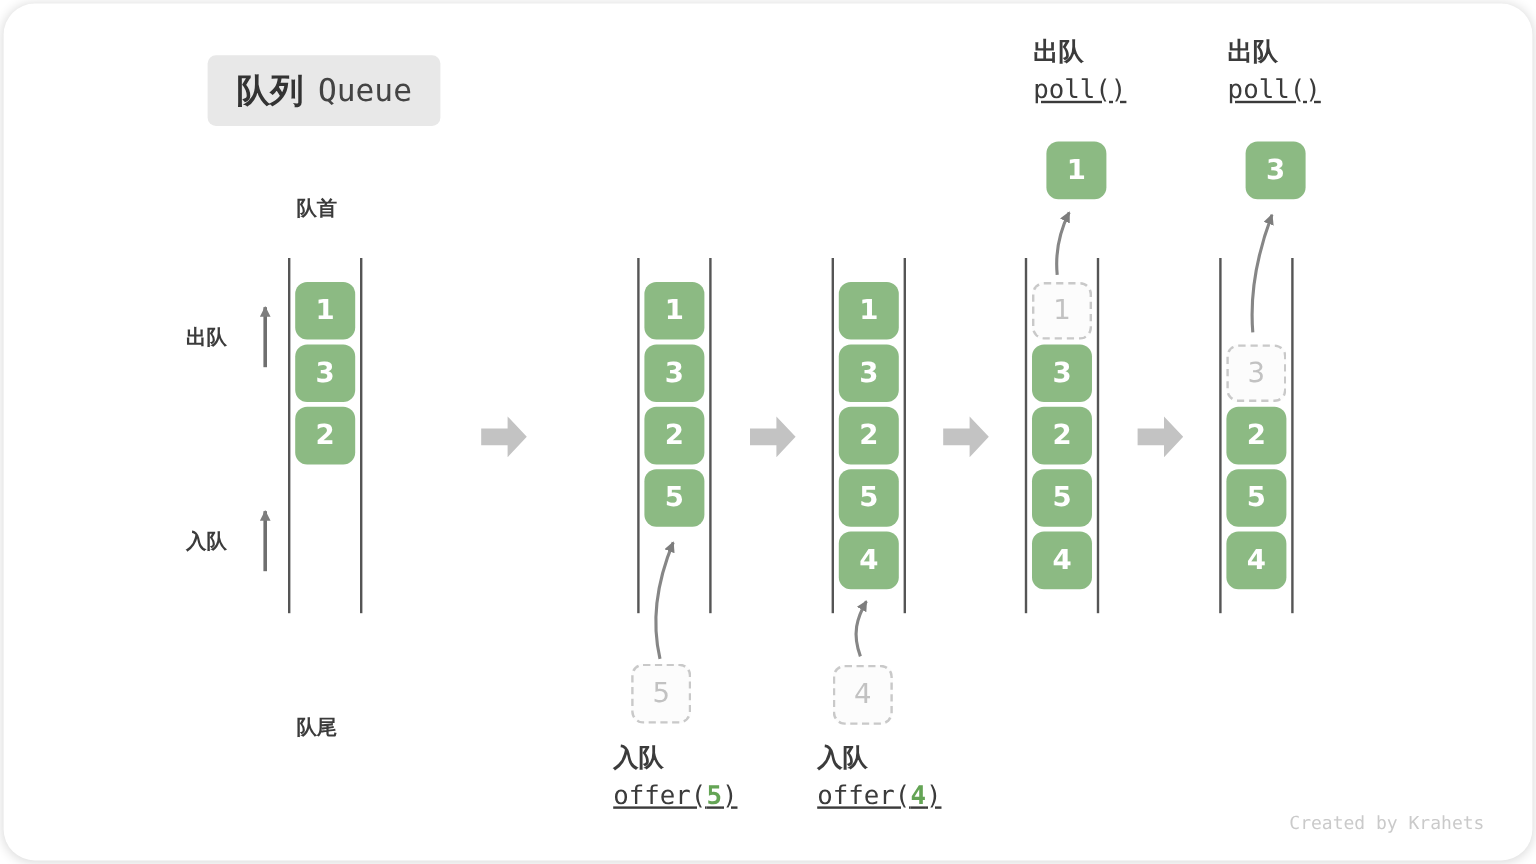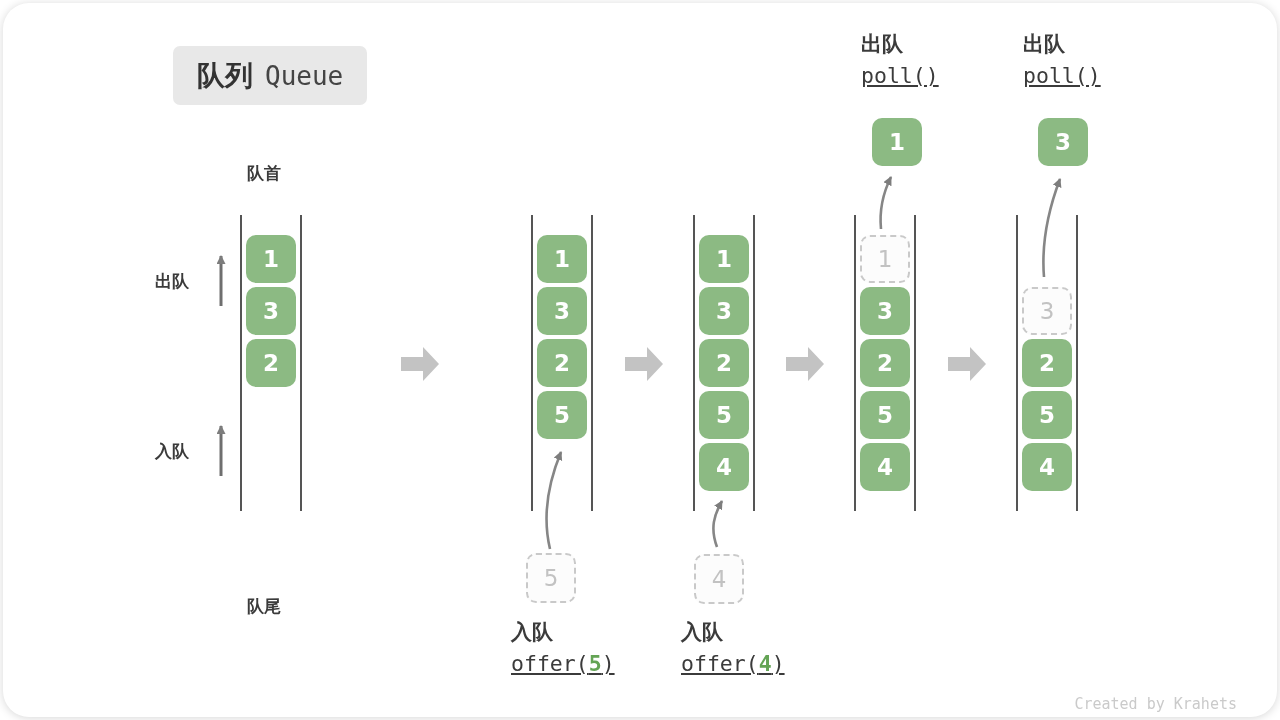--- a/index.html
+++ b/index.html
@@ -53,21 +53,21 @@
   .op .op-label{font-size:21px;font-weight:700;color:var(--ink);display:block;}
   .op .op-code{font-size:21.5px;font-family:"DejaVu Sans Mono",monospace;
     color:var(--ink);display:block;margin-top:11px;text-decoration:underline;}
   .op .op-arg{color:var(--code-green);font-weight:700;}
   .op-top{top:30px;left:7px;}
   .s2 .op-bot{top:618px;left:-20px;}
   .s3 .op-bot{top:618px;left:-12px;}
   
   .overlay{position:absolute;left:0;top:0;width:1280px;height:720px;pointer-events:none;}
   .watermark{position:absolute;right:40px;top:674px;font-size:15px;
-    font-family:"DejaVu Sans Mono",monospace;color:var(--watermark);margin-top:18px;}
+    font-family:"DejaVu Sans Mono",monospace;color:var(--watermark);}
 </style>
 </head>
 <body>
 
 <div class="card">
 
   <div class="title-badge">
     <span class="title-zh">队列</span>
     <span class="title-en">Queue</span>
   </div>

